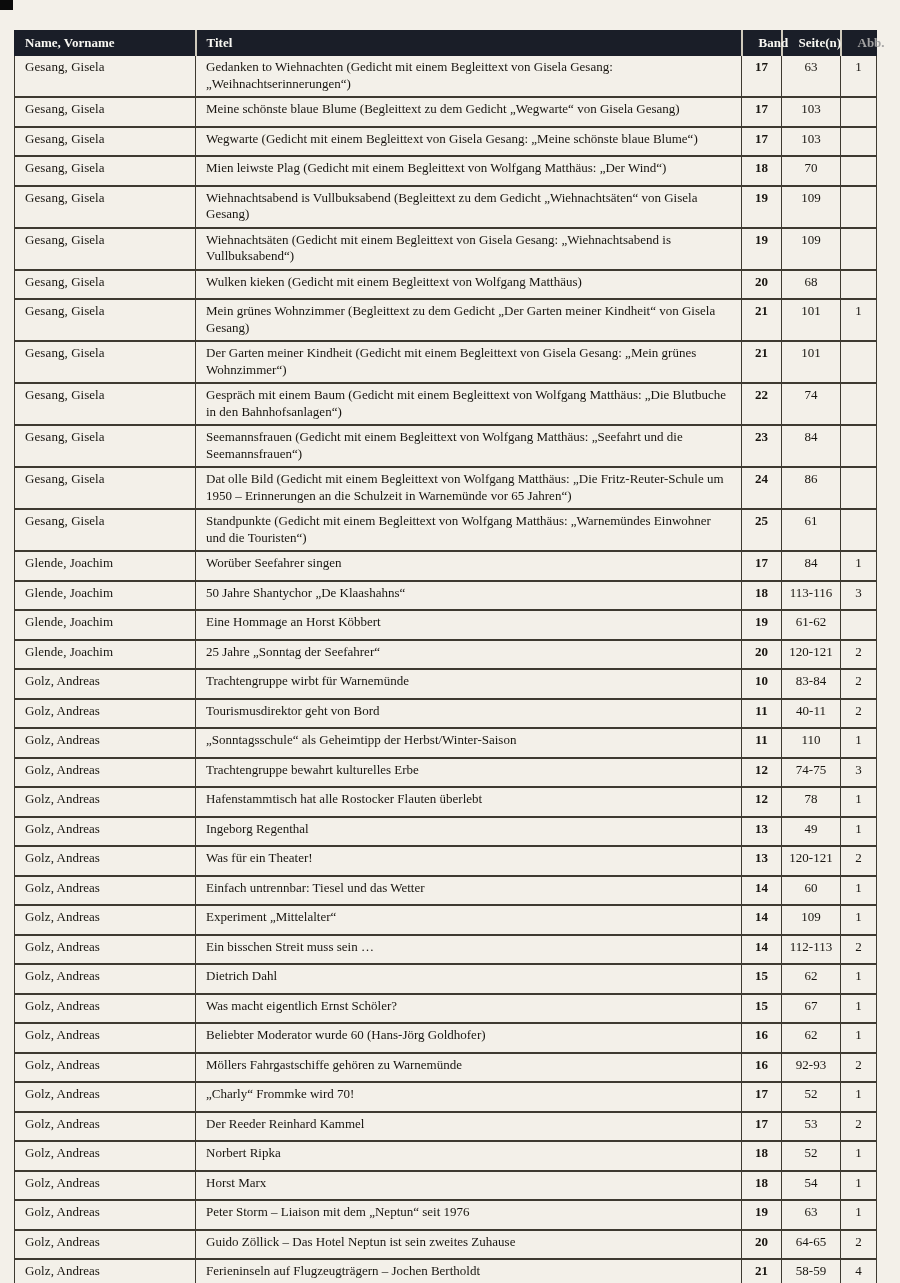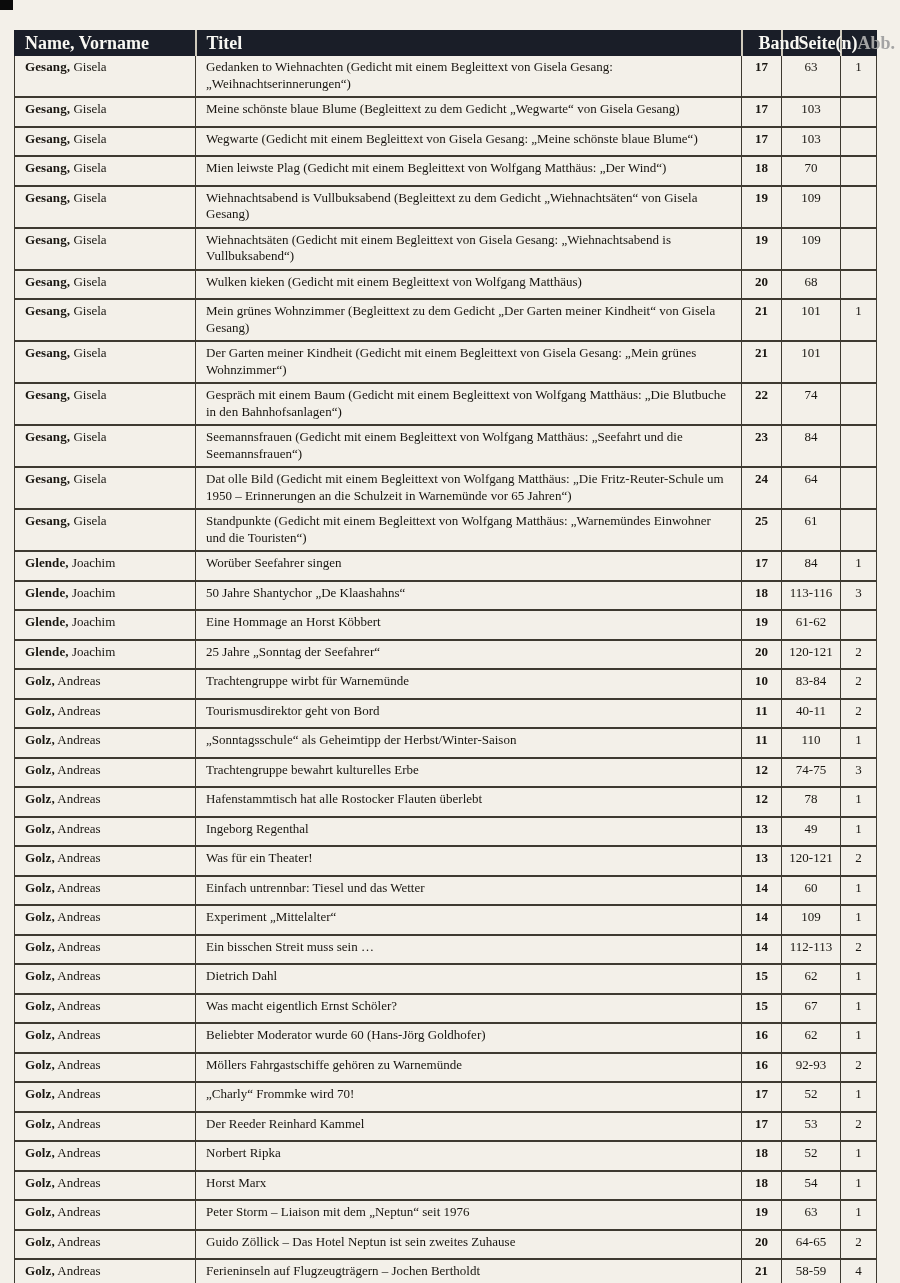--- a/index.html
+++ b/index.html
@@ -25,41 +25,41 @@
     table-layout:fixed;
   }
   col.c1{width:181px;}
   col.c2{width:546px;}
   col.c3{width:40px;}
   col.c4{width:59px;}
   col.c5{width:36px;}
   thead th{
     background:#1a1e28;
     color:#f8f7f2;
-    font-size:18px;
+    font-size:13px;
     font-weight:bold;
     text-align:left;
     padding:4px 8px 4px 10px;
     border:1px solid #1a1e28;
     border-left:2px solid #cfcabc;
     line-height:16px;
   }
   thead th:first-child{border-left:1px solid #1a1e28;}
   thead th.num{text-align:center;padding:4px 16px;}
   tbody td{
     border:1.5px solid #3e3a31;
     border-bottom-width:2px;
     padding:3px 8px 4px 10px;
     font-size:13px;
     line-height:16.5px;
     color:#181510;
     vertical-align:top;
     background:#f3f0e9;
   }
-  td.c-name .surname{font-weight:bold;letter-spacing:0.1px;}
+  td.c-name .surname{font-weight:normal;letter-spacing:0.1px;}
   td.c-band{font-weight:bold;text-align:center;padding:3px 2px 8px 2px;}
   td.c-seite{text-align:center;padding:3px 2px 4px 2px;}
   td.c-abb{text-align:center;padding:3px 2px 4px 2px;}
 </style>
 </head>
 <body>
 
 <div class="page" style="background: rgb(243, 240, 233);">
   <div class="corner-mark"></div>
 
@@ -155,21 +155,21 @@
           <td class="c-name"><span class="surname">Gesang,</span> Gisela</td>
           <td class="c-titel">Seemannsfrauen (Gedicht mit einem Begleittext von Wolfgang Matthäus: „Seefahrt und die Seemannsfrauen“)</td>
           <td class="c-band">23</td>
           <td class="c-seite">84</td>
           <td class="c-abb"></td>
         </tr>
         <tr>
           <td class="c-name"><span class="surname">Gesang,</span> Gisela</td>
           <td class="c-titel">Dat olle Bild (Gedicht mit einem Begleittext von Wolfgang Matthäus: „Die Fritz-Reuter-Schule um 1950 – Erinnerungen an die Schulzeit in Warnemünde vor 65 Jahren“)</td>
           <td class="c-band">24</td>
-          <td class="c-seite">64</td>
+          <td class="c-seite">86</td>
           <td class="c-abb"></td>
         </tr>
         <tr>
           <td class="c-name"><span class="surname">Gesang,</span> Gisela</td>
           <td class="c-titel">Standpunkte (Gedicht mit einem Begleittext von Wolfgang Matthäus: „Warnemündes Einwohner und die Touristen“)</td>
           <td class="c-band">25</td>
           <td class="c-seite">61</td>
           <td class="c-abb"></td>
         </tr>
         <tr>

